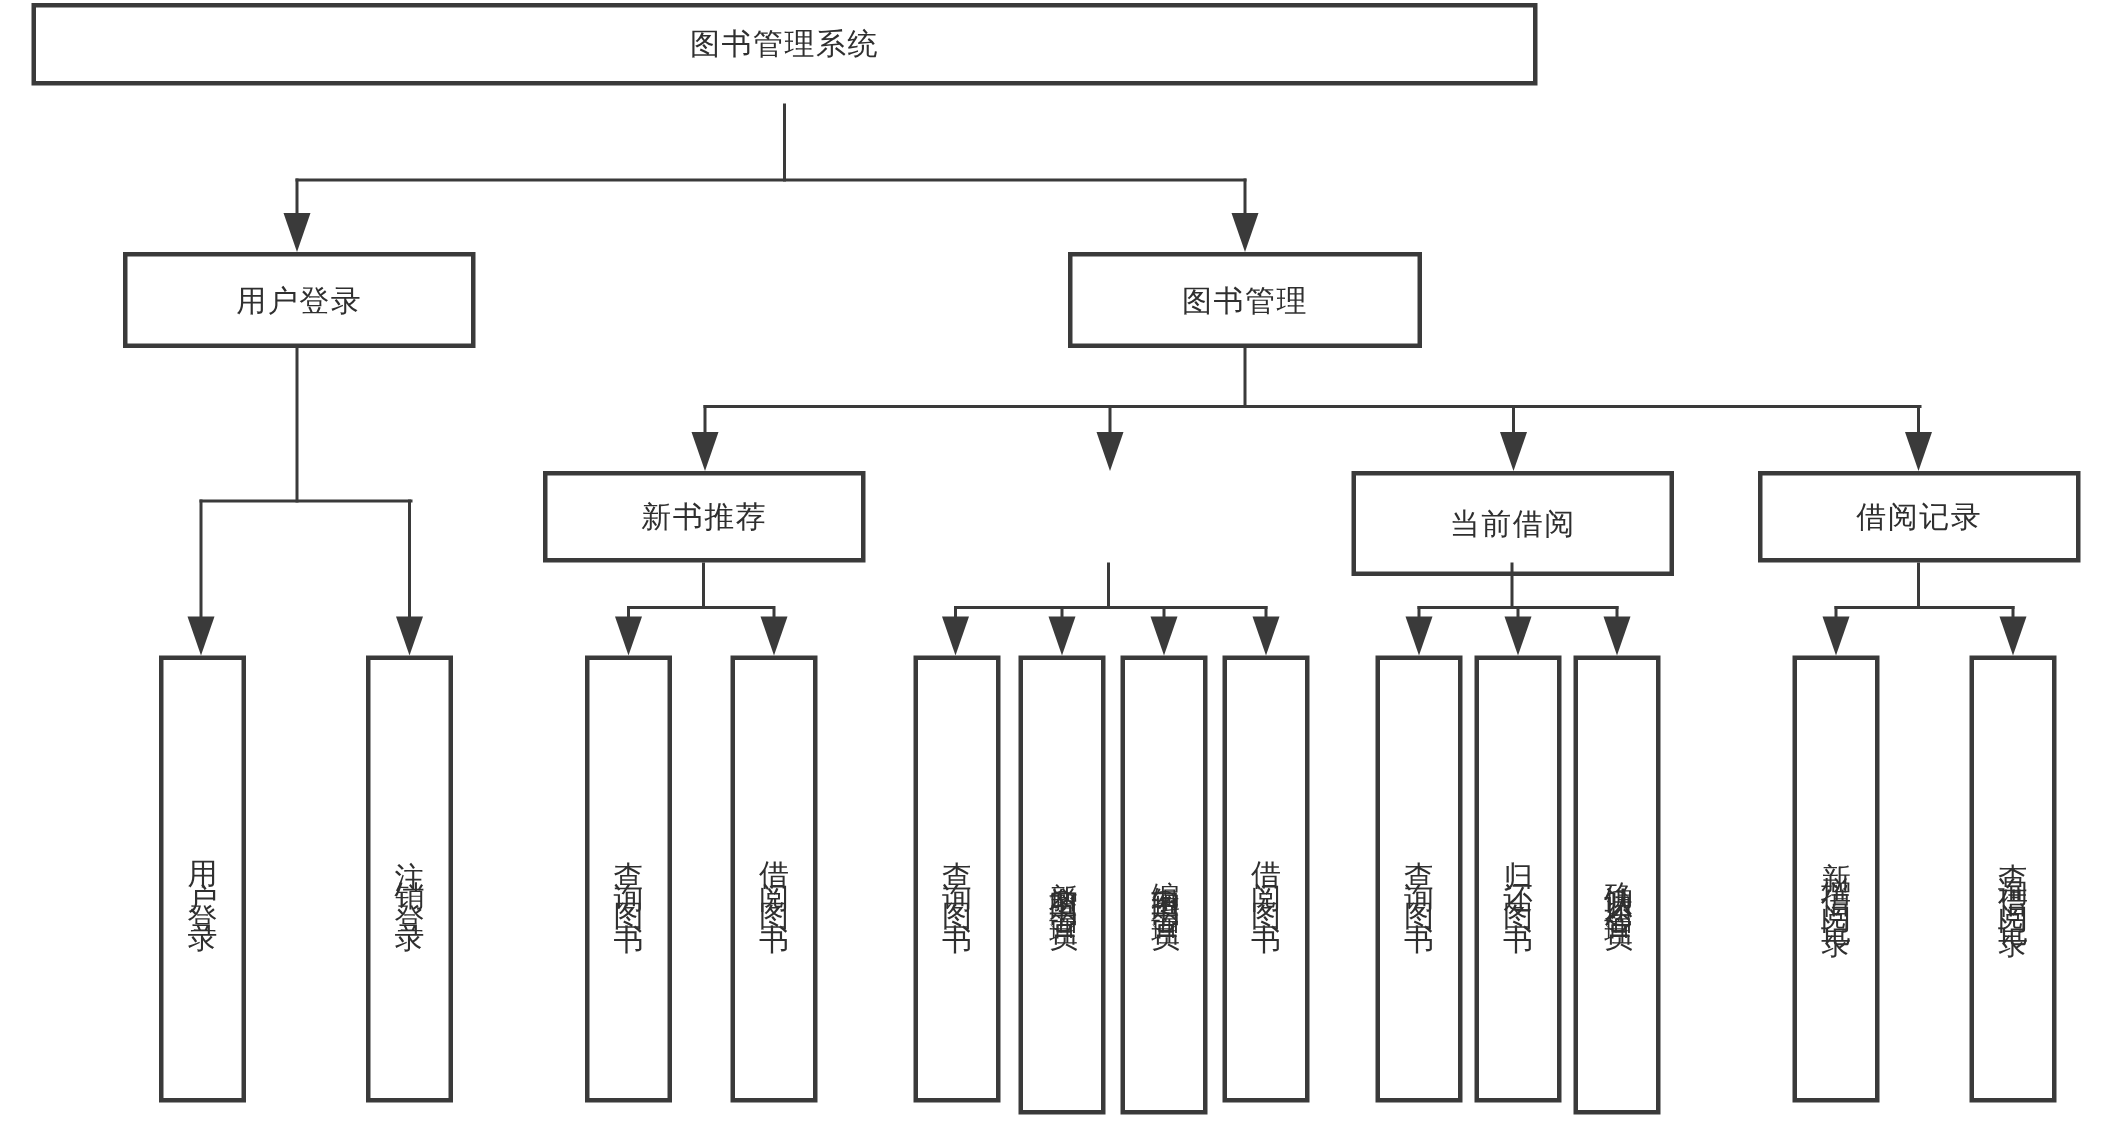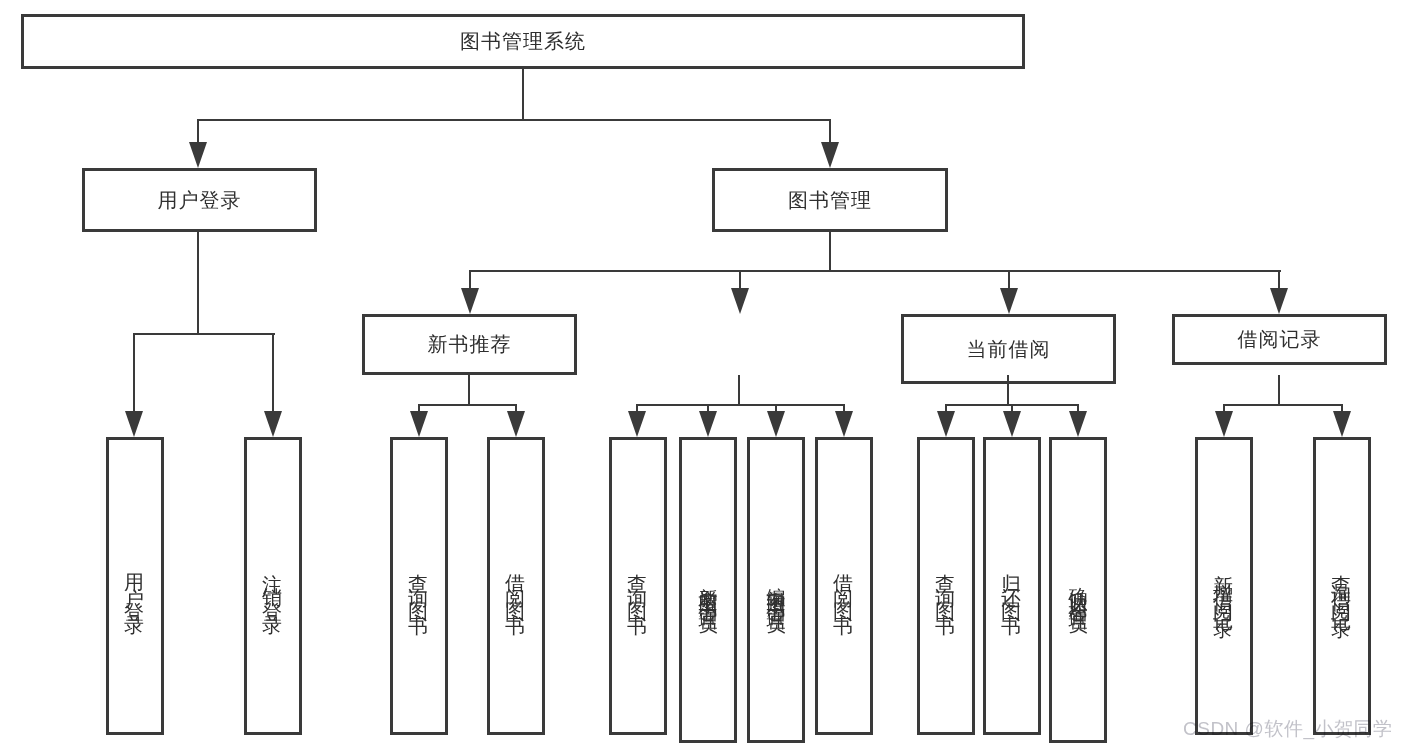--- a/index.html
+++ b/index.html
@@ -23,38 +23,38 @@
   .watermark{
     position:absolute;left:1183px;top:716px;font-size:19px;color:#c2c2c9;
     mix-blend-mode:multiply;white-space:nowrap;z-index:9;letter-spacing:0.5px;
   }
 </style>
 </head>
 <body>
 
 <div id="stage">
 
-  <div class="box" style="left:21px;top:14px;width:1004px;height:55px;">
+  <div class="box" style="left:21px;top:2px;width:1004px;height:55px;">
     <span>图书管理系统</span>
   </div>
 
   <div class="box" style="left:82px;top:168px;width:235px;height:64px;">
     <span>用户登录</span>
   </div>
   <div class="box" style="left:712px;top:168px;width:236px;height:64px;">
     <span>图书管理</span>
   </div>
 
   <div class="box" style="left:362px;top:314px;width:215px;height:61px;">
     <span>新书推荐</span>
   </div>
   <div class="box" style="left:901px;top:314px;width:215px;height:70px;">
     <span>当前借阅</span>
   </div>
-  <div class="box" style="left:1172px;top:314px;width:215px;height:51px;">
+  <div class="box" style="left:1172px;top:314px;width:215px;height:61px;">
     <span>借阅记录</span>
   </div>
 
   <div class="box leaf" style="left:106px;">
     <span class="vtext">用户登录</span>
   </div>
   <div class="box leaf" style="left:244px;">
     <span class="vtext">注销登录</span>
   </div>
 
@@ -147,15 +147,14 @@
   <div class="arrow" style="left:1003px;top:411px;"></div>
   <div class="arrow" style="left:1069px;top:411px;"></div>
 
   <div class="vl" style="left:1278px;top:375px;height:31px;"></div>
   <div class="hl" style="left:1223px;top:404px;width:120px;"></div>
   <div class="stub" style="left:1223px;top:404px;height:10px;"></div>
   <div class="stub" style="left:1341px;top:404px;height:10px;"></div>
   <div class="arrow" style="left:1215px;top:411px;"></div>
   <div class="arrow" style="left:1333px;top:411px;"></div>
 
-  <div class="watermark">CSDN @软件_小贺同学</div>
 
 </div>
 
 </body></html>

